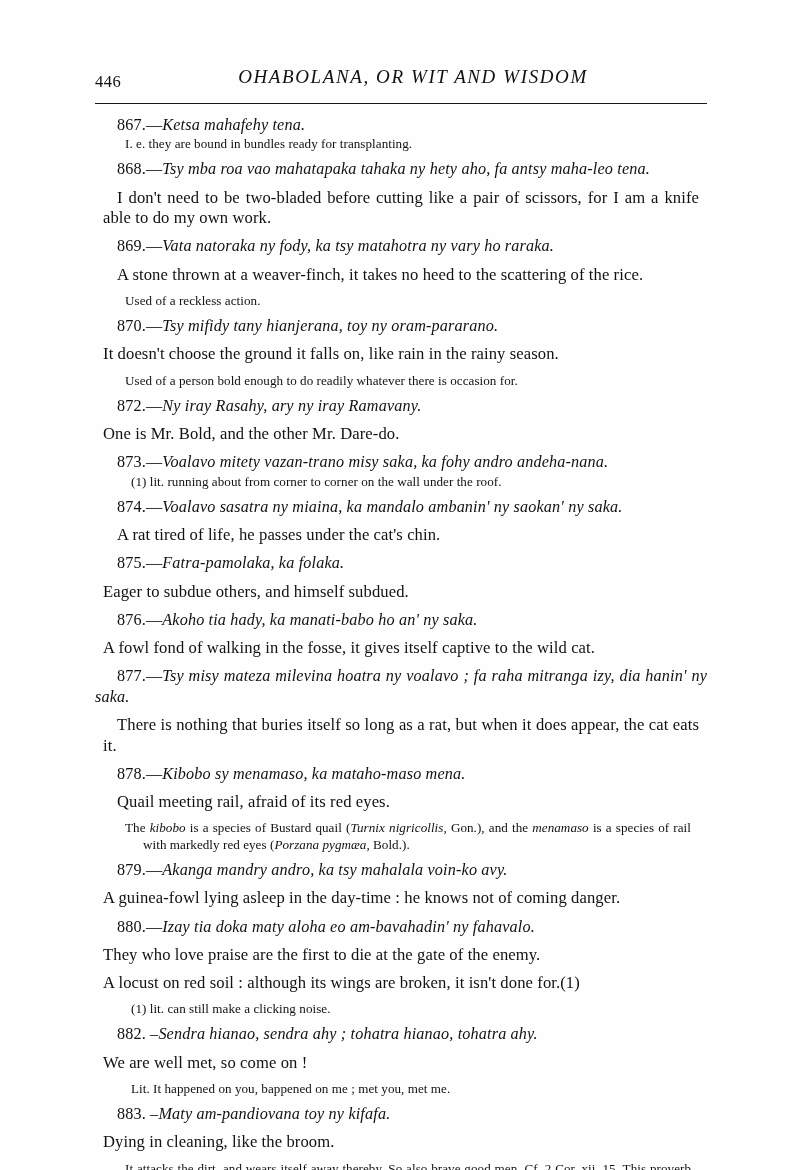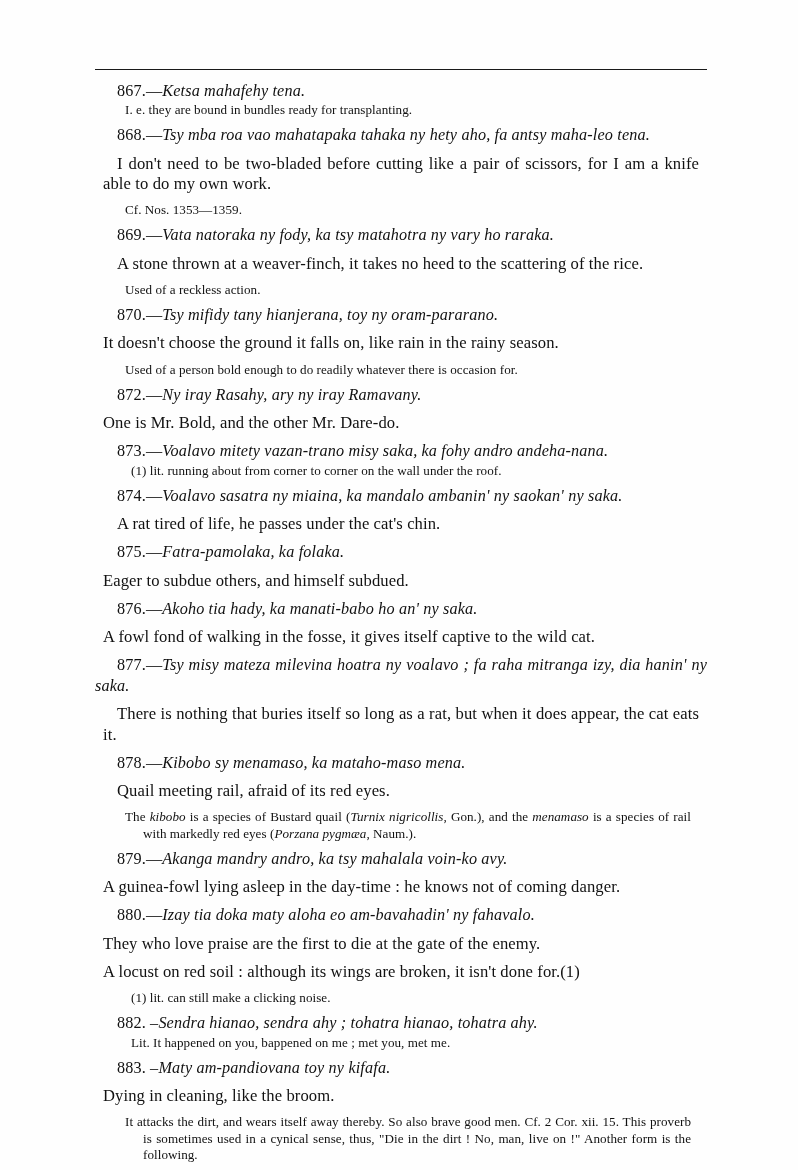--- a/index.html
+++ b/index.html
@@ -121,31 +121,34 @@
     text-align: left;
   }
   .note i { font-style: italic; }
 </style>
 </head>
 <body>
 
 <div class="page">
   <div class="content">
 
+    <div class="running-head">
+      <div class="folio">446</div>
+      <div class="head-title">OHABOLANA, OR WIT AND WISDOM</div>
+    </div>
     <div class="head-rule"></div>
 
     <div class="entry">
       <p class="mg nojust"><span class="num">867.—</span><span>Ketsa mahafehy tena.</span></p>
       <p class="note nojust">I. e. they are bound in bundles ready for transplanting.</p>
     </div>
 
     <div class="entry">
       <p class="mg"><span class="num">868.—</span><span>Tsy mba roa vao mahatapaka tahaka ny hety aho, fa antsy maha-leo tena.</span></p>
       <p class="en">I don't need to be two-bladed before cutting like a pair of scissors, for I am a knife able to do my own work.</p>
-      <p class="note nojust">Cf. Nos. 1353—1359.</p>
     </div>
 
     <div class="entry">
       <p class="mg nojust"><span class="num">869.—</span><span>Vata natoraka ny fody, ka tsy matahotra ny vary ho raraka.</span></p>
       <p class="en">A stone thrown at a weaver-finch, it takes no heed to the scattering of the rice.</p>
       <p class="note nojust">Used of a reckless action.</p>
     </div>
 
     <div class="entry">
       <p class="mg nojust"><span class="num">870.—</span><span>Tsy mifidy tany hianjerana, toy ny oram-pararano.</span></p>
@@ -180,40 +183,41 @@
     </div>
 
     <div class="entry">
       <p class="mg"><span class="num">877.—</span><span>Tsy misy mateza milevina hoatra ny voalavo ; fa raha mitranga izy, dia hanin' ny saka.</span></p>
       <p class="en">There is nothing that buries itself so long as a rat, but when it does appear, the cat eats it.</p>
     </div>
 
     <div class="entry">
       <p class="mg nojust"><span class="num">878.—</span><span>Kibobo sy menamaso, ka mataho-maso mena.</span></p>
       <p class="en nojust">Quail meeting rail, afraid of its red eyes.</p>
-      <p class="note hang"><span>The </span><i>kibobo</i><span> is a species of Bustard quail (</span><i>Turnix nigricollis</i><span>, Gon.), and the </span><i>menamaso</i><span> is a species of rail with markedly red eyes (</span><i>Porzana pygmæa</i><span>, Naum.).</span></p>
+      <p class="note hang"><span>The </span><i>kibobo</i><span> is a species of Bustard quail (</span><i>Turnix nigricollis</i><span>, Gon.), and the </span><i>menamaso</i><span> is a species of rail with markedly red eyes (</span><i>Porzana pygmæa</i><span>, Bold.).</span></p>
     </div>
 
     <div class="entry">
       <p class="mg nojust"><span class="num">879.—</span><span>Akanga mandry andro, ka tsy mahalala voin-ko avy.</span></p>
       <p class="en flush">A guinea-fowl lying asleep in the day-time : he knows not of coming danger.</p>
     </div>
 
     <div class="entry">
       <p class="mg nojust"><span class="num">880.—</span><span>Izay tia doka maty aloha eo am-bavahadin' ny fahavalo.</span></p>
       <p class="en flush nojust">They who love praise are the first to die at the gate of the enemy.</p>
     </div>
 
     <div class="entry">
       <p class="en flush nojust">A locust on red soil : although its wings are broken, it isn't done for.(1)</p>
       <p class="note nojust" style="padding-left:36px;">(1) lit. can still make a clicking noise.</p>
     </div>
 
     <div class="entry">
       <p class="mg nojust"><span class="num">882. –</span><span>Sendra hianao, sendra ahy ; tohatra hianao, tohatra ahy.</span></p>
+      <p class="en flush nojust">We are well met, so come on !</p>
       <p class="note nojust" style="padding-left:36px;">Lit. It happened on you, bappened on me ; met you, met me.</p>
     </div>
 
     <div class="entry">
       <p class="mg nojust"><span class="num">883. –</span><span>Maty am-pandiovana toy ny kifafa.</span></p>
       <p class="en flush nojust">Dying in cleaning, like the broom.</p>
       <p class="note hang">It attacks the dirt, and wears itself away thereby.   So also brave good men. Cf. 2 Cor. xii. 15.   This proverb is sometimes used in a cynical sense, thus, "Die in the dirt ! No, man, live on !"   Another form is the following.</p>
     </div>
 
   </div>

